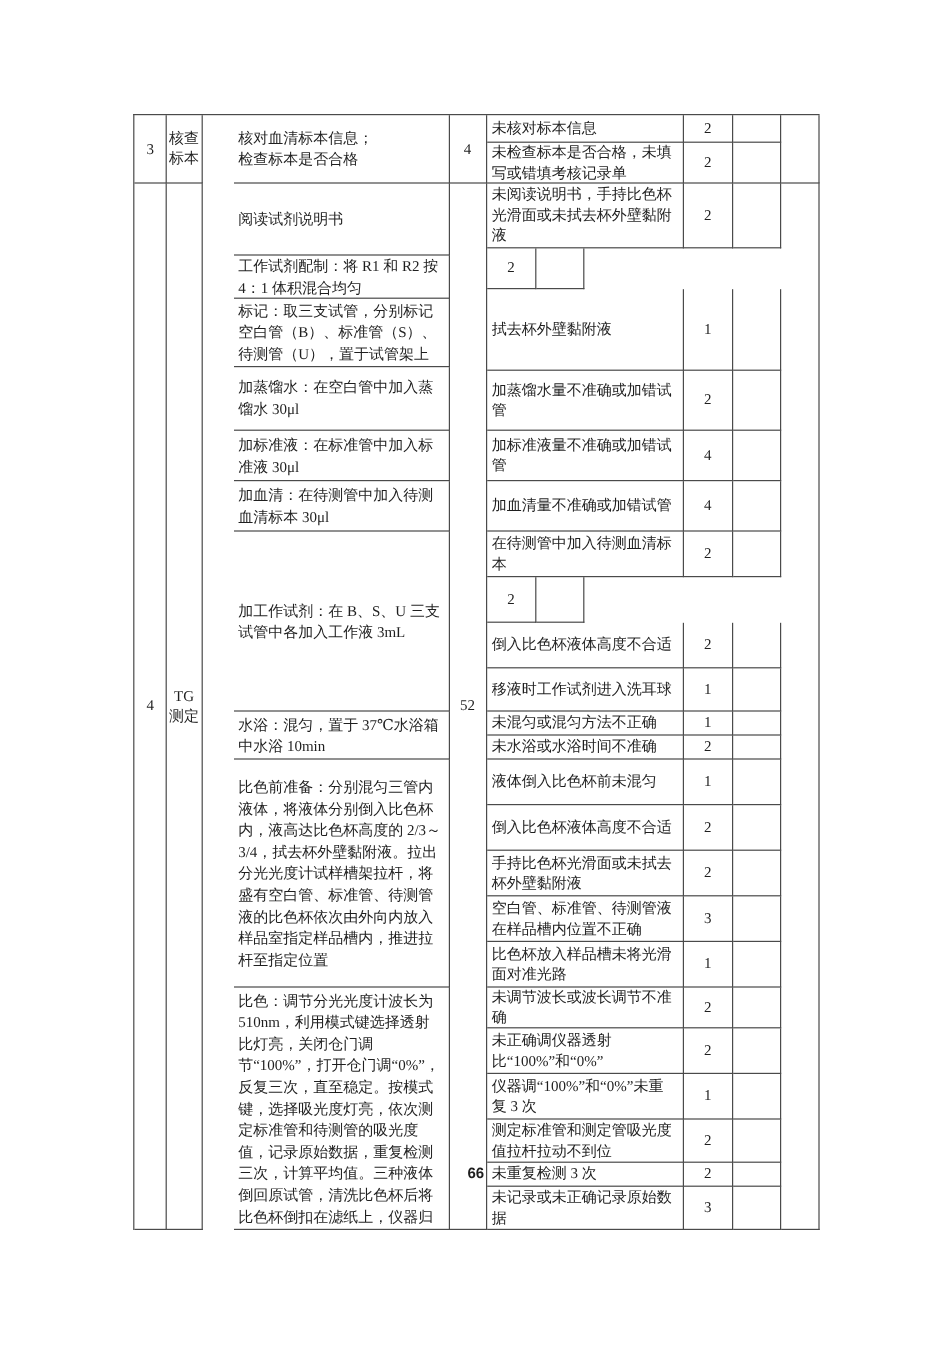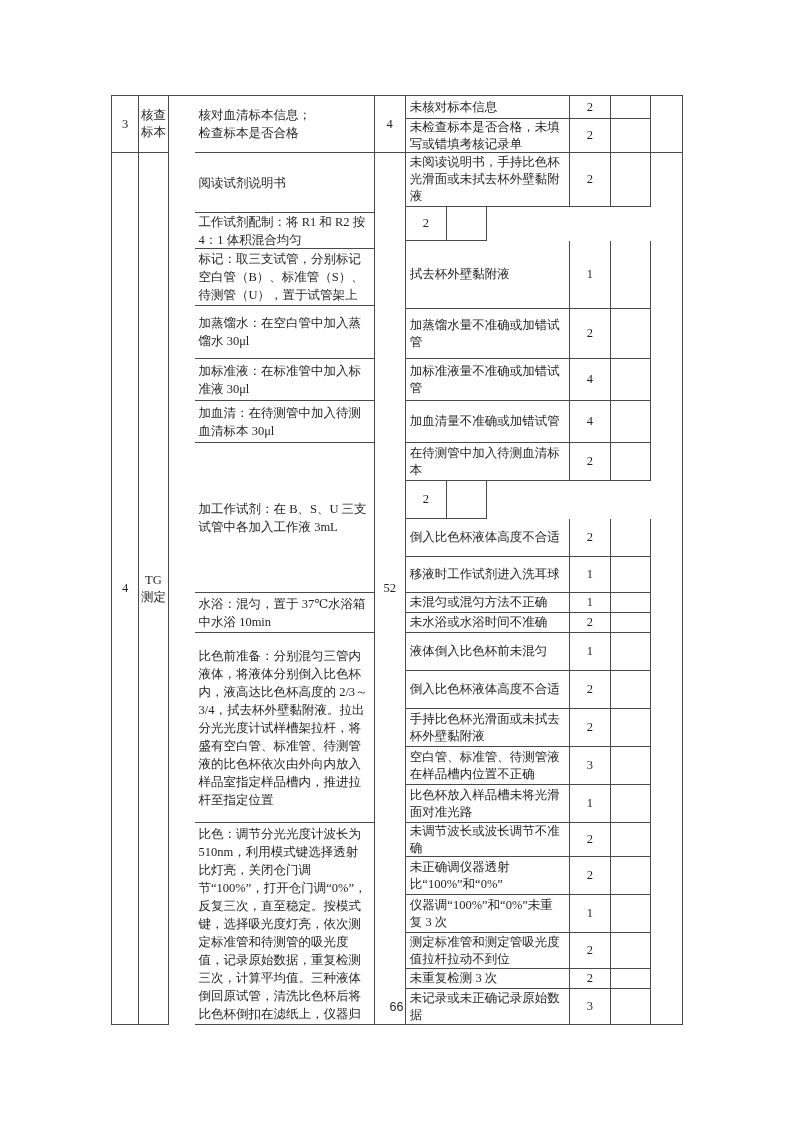--- a/index.html
+++ b/index.html
@@ -27,23 +27,24 @@
   .pcell{
     width:180px;display:flex;align-items:center;
     padding:2px 4px;line-height:18px;white-space:pre-line;text-align:left;
   }
   .estack{display:flex;flex-direction:column;width:245px;}
   .erow{display:flex;align-items:stretch;}
   .etext{width:164px;display:flex;align-items:center;padding:1px 4px;line-height:17px;text-align:left;}
   .escore{width:41px;}
   .echk{width:40px;}
   .pageno{
-    position:absolute;left:0;top:1000px;width:793px;
+    position:absolute;left:0;top:971px;width:793px;
     text-align:center;font-size:12.5px;
     font-family:"Liberation Sans","DejaVu Sans",sans-serif;
+    font-weight:bold;
   }
 </style>
 </head>
 <body>
 
 <div class="page">
   <div class="tbl">
 
     <div class="sec">
       <div class="cell c-num ctr">3</div>

